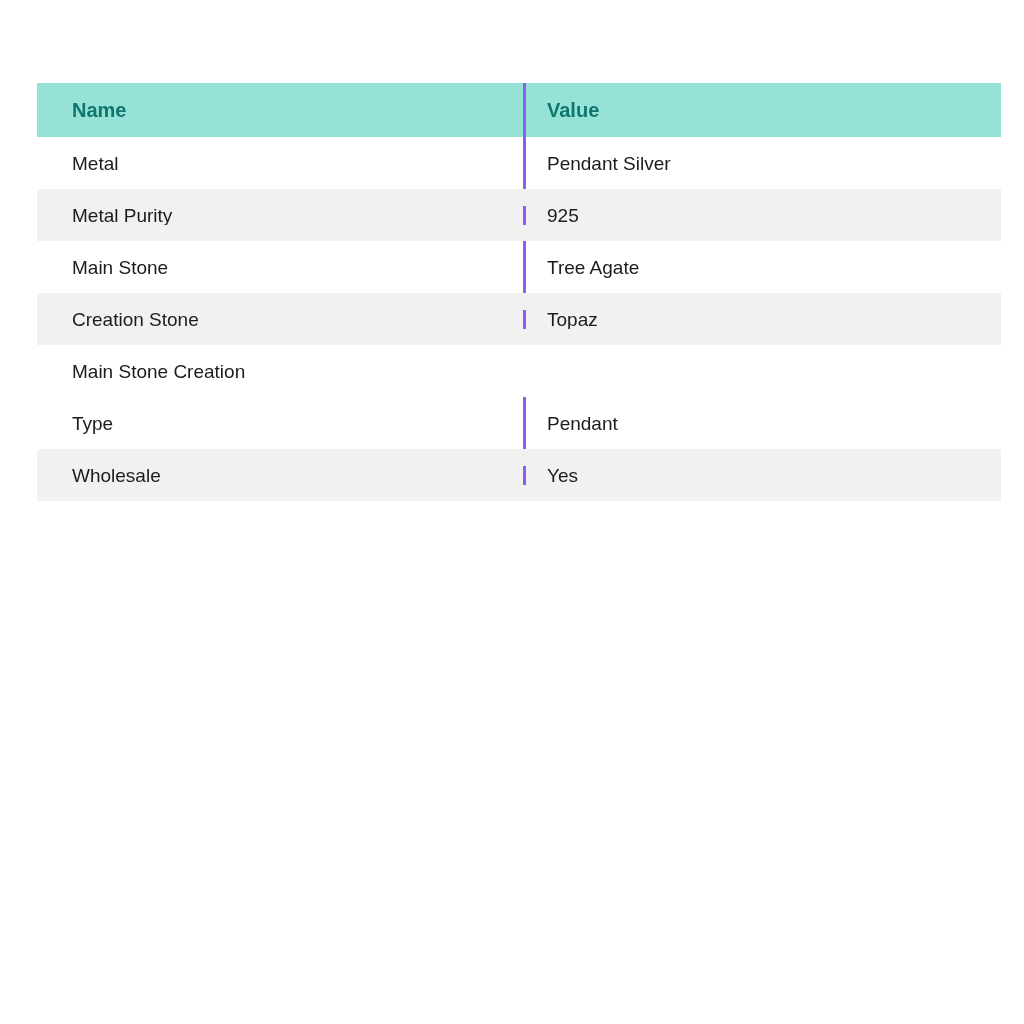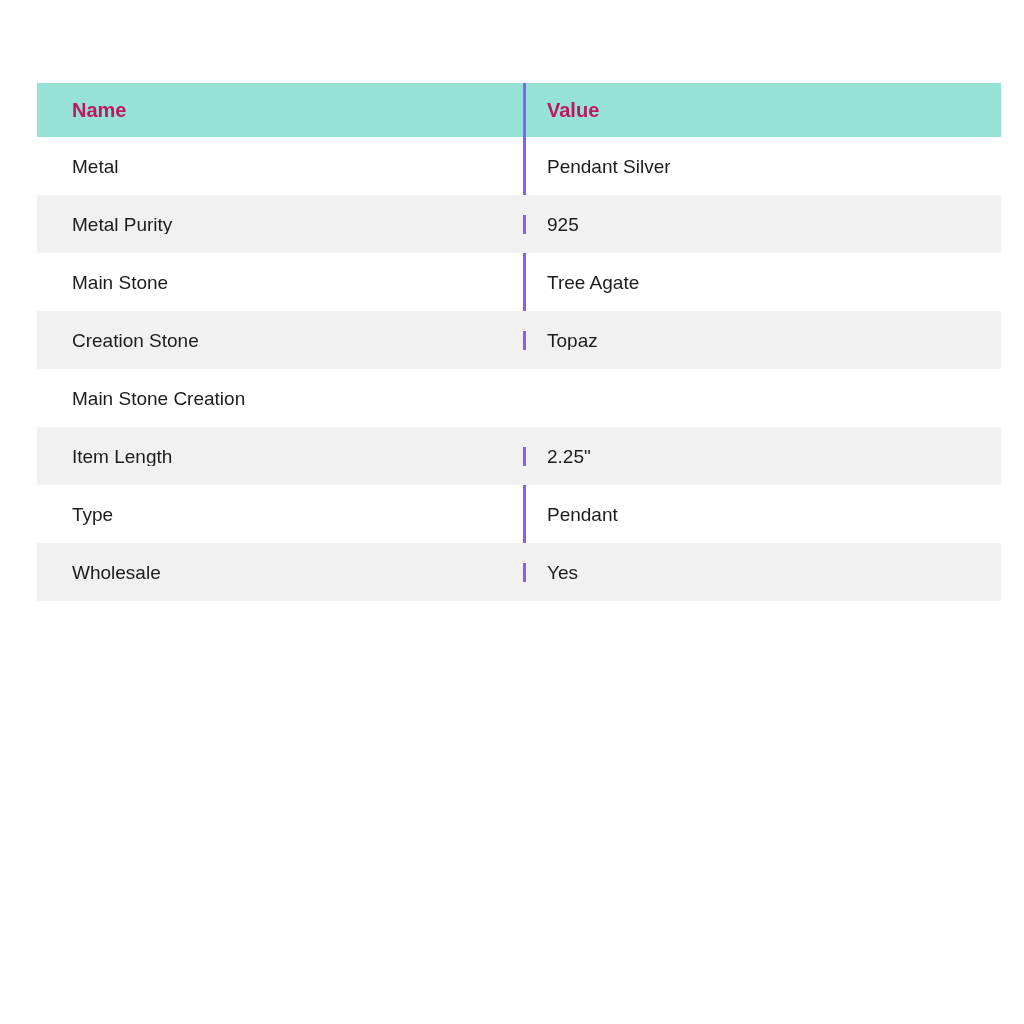--- a/index.html
+++ b/index.html
@@ -22,21 +22,21 @@
     position: absolute;
     left: 37px;
     top: 83px;
     width: 964px;
     display: flex;
     flex-direction: column;
   }
   .t-row {
     display: flex;
     flex-direction: row;
-    height: 58px;
+    height: 52px;
     background: #ffffff;
   }
   .t-row.header {
     height: 54px;
     background: #96e2d6;
   }
   .t-row.alt {
     background: #f1f1f1;
     align-items: center;
   }
@@ -55,21 +55,21 @@
   }
   .cell.value {
     flex: 1;
     padding-left: 21px;
     box-sizing: border-box;
     border-left: 3px solid #8b5cf6;
   }
   .t-row.header .cell {
     font-size: 20px;
     font-weight: 700;
-    color: #be185d;
+    color: #0f766e;
   }
 </style>
 </head>
 <body>
 
 <div class="page">
   <div class="attr-table">
 
     <div class="t-row header">
       <div class="cell name">Name</div>
@@ -93,24 +93,20 @@
 
     <div class="t-row alt">
       <div class="cell name">Creation Stone</div>
       <div class="cell value">Topaz</div>
     </div>
 
     <div class="t-row">
       <div class="cell name">Main Stone Creation</div>
     </div>
 
-    <div class="t-row alt">
-      <div class="cell name">Item Length</div>
-      <div class="cell value">2.25"</div>
-    </div>
 
     <div class="t-row">
       <div class="cell name">Type</div>
       <div class="cell value">Pendant</div>
     </div>
 
     <div class="t-row alt">
       <div class="cell name">Wholesale</div>
       <div class="cell value">Yes</div>
     </div>

